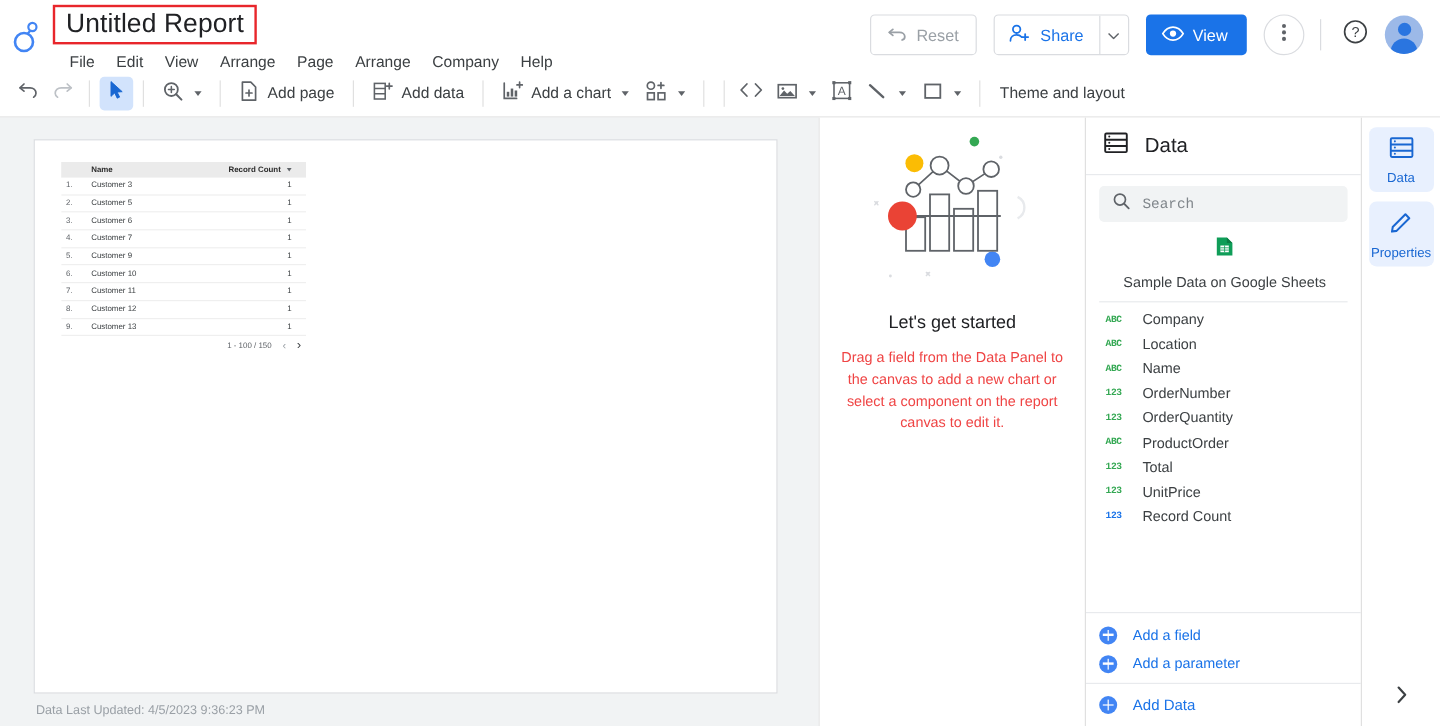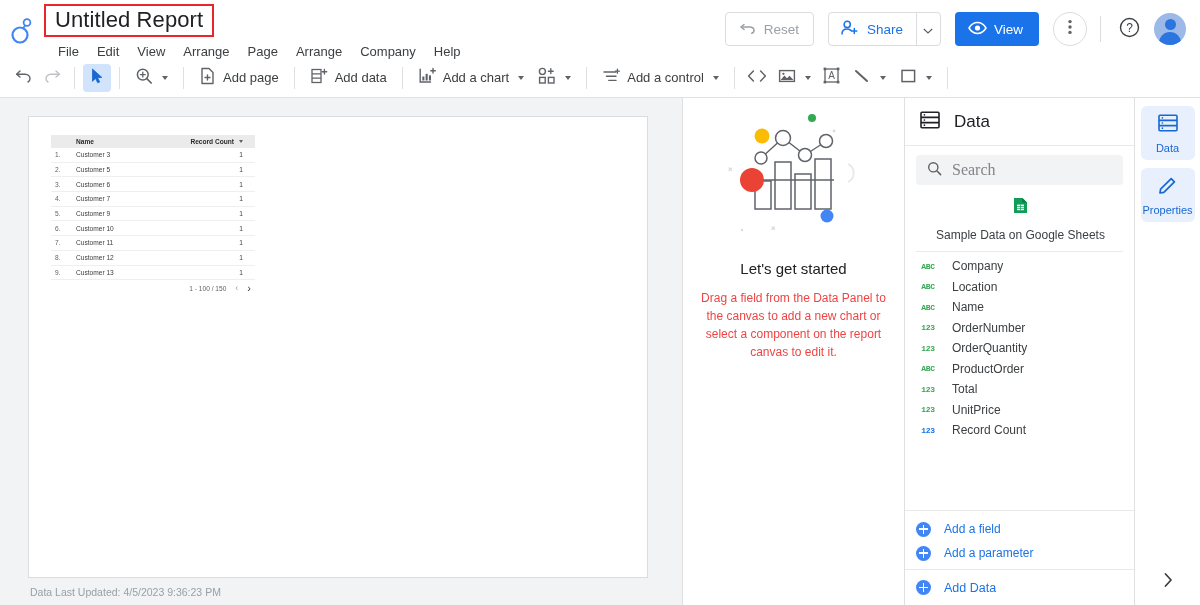--- a/index.html
+++ b/index.html
@@ -178,22 +178,22 @@
     height: 48px; display: flex; align-items: center; gap: 13px; padding-left: 14px;
     border-bottom: 1px solid #e8eaed;
   }
   .dp-title { font-size: 17px; color: #202124; }
   .dp-search-wrap { padding: 9px 11px 3px 11px; }
   .dp-search {
     height: 30px; background: #f1f3f4; border-radius: 4px; display: flex;
     align-items: center; gap: 10px; padding: 0 11px; cursor: text;
   }
   .dp-search input {
-    border: none; outline: none; background: transparent; font-size: 16px;
-    color: #be185d; width: 100%; font-family: Liberation Serif, serif;
+    border: none; outline: none; background: transparent; font-size: 12px;
+    color: #be185d; width: 100%; font-family: Liberation Mono, monospace;
   }
   .dp-search input::placeholder { color: #80868b; }
   .dp-source {
     display: flex; align-items: center; gap: 11px; padding: 9px 11px 9px 13px;
     font-size: 12px; color: #3c4043; cursor: pointer; flex-direction: column;
   }
   .dp-divider { height: 1px; background: #e8eaed; margin: 0 11px; }
   .dp-fields { flex: 1 1 auto; overflow-y: auto; padding-top: 4px; }
   .dp-field {
     display: flex; align-items: center; gap: 12px; height: 20.5px;
@@ -432,30 +432,20 @@
           <rect x="1.6" y="10.4" width="5.6" height="5.6" stroke="#5f6368" stroke-width="1.4" fill="none"></rect>
           <path d="M12.8 1.8 V6.6 M10.4 4.2 H15.2" stroke="#5f6368" stroke-width="1.4" stroke-linecap="round"></path>
           <rect x="10.4" y="10.4" width="5.6" height="5.6" stroke="#5f6368" stroke-width="1.4" fill="none"></rect>
         </svg>
       </span>
       <span class="caret"></span>
     </div>
 
     <div class="tb-sep"></div>
 
-    <div class="tb-labeled">
-      <span>
-        <svg width="18" height="18" viewBox="0 0 18 18" fill="none">
-          <path d="M2 5 H14 M4.4 9.2 H14 M6.8 13.4 H14" stroke="#5f6368" stroke-width="1.4" stroke-linecap="round"></path>
-          <path d="M15.4 2.2 V6.2 M13.4 4.2 H17.4" stroke="#5f6368" stroke-width="1.3" stroke-linecap="round"></path>
-        </svg>
-      </span>
-      <span>Add a control</span>
-      <span class="caret"></span>
-    </div>
 
     <div class="tb-sep"></div>
 
     <div class="tb-btn">
       <span>
         <svg width="20" height="14" viewBox="0 0 20 14" fill="none">
           <path d="M6.4 2 L1.6 7 L6.4 12" stroke="#5f6368" stroke-width="1.5" fill="none" stroke-linecap="round" stroke-linejoin="round"></path>
           <path d="M13.6 2 L18.4 7 L13.6 12" stroke="#5f6368" stroke-width="1.5" fill="none" stroke-linecap="round" stroke-linejoin="round"></path>
         </svg>
       </span>
@@ -498,20 +488,21 @@
       <span>
         <svg width="17" height="16" viewBox="0 0 17 16" fill="none">
           <rect x="2" y="2.4" width="12.6" height="11.2" stroke="#5f6368" stroke-width="1.5" fill="none"></rect>
         </svg>
       </span>
       <span class="caret"></span>
     </div>
 
     <div class="tb-sep"></div>
 
+    <div class="theme-layout">Theme and layout</div>
   </div>
 
   <div class="body-row">
 
     <div class="canvas-area">
       <div class="page-sheet">
 
         <div class="tbl">
           <div class="tbl-head">
             <div class="c-idx"></div>

